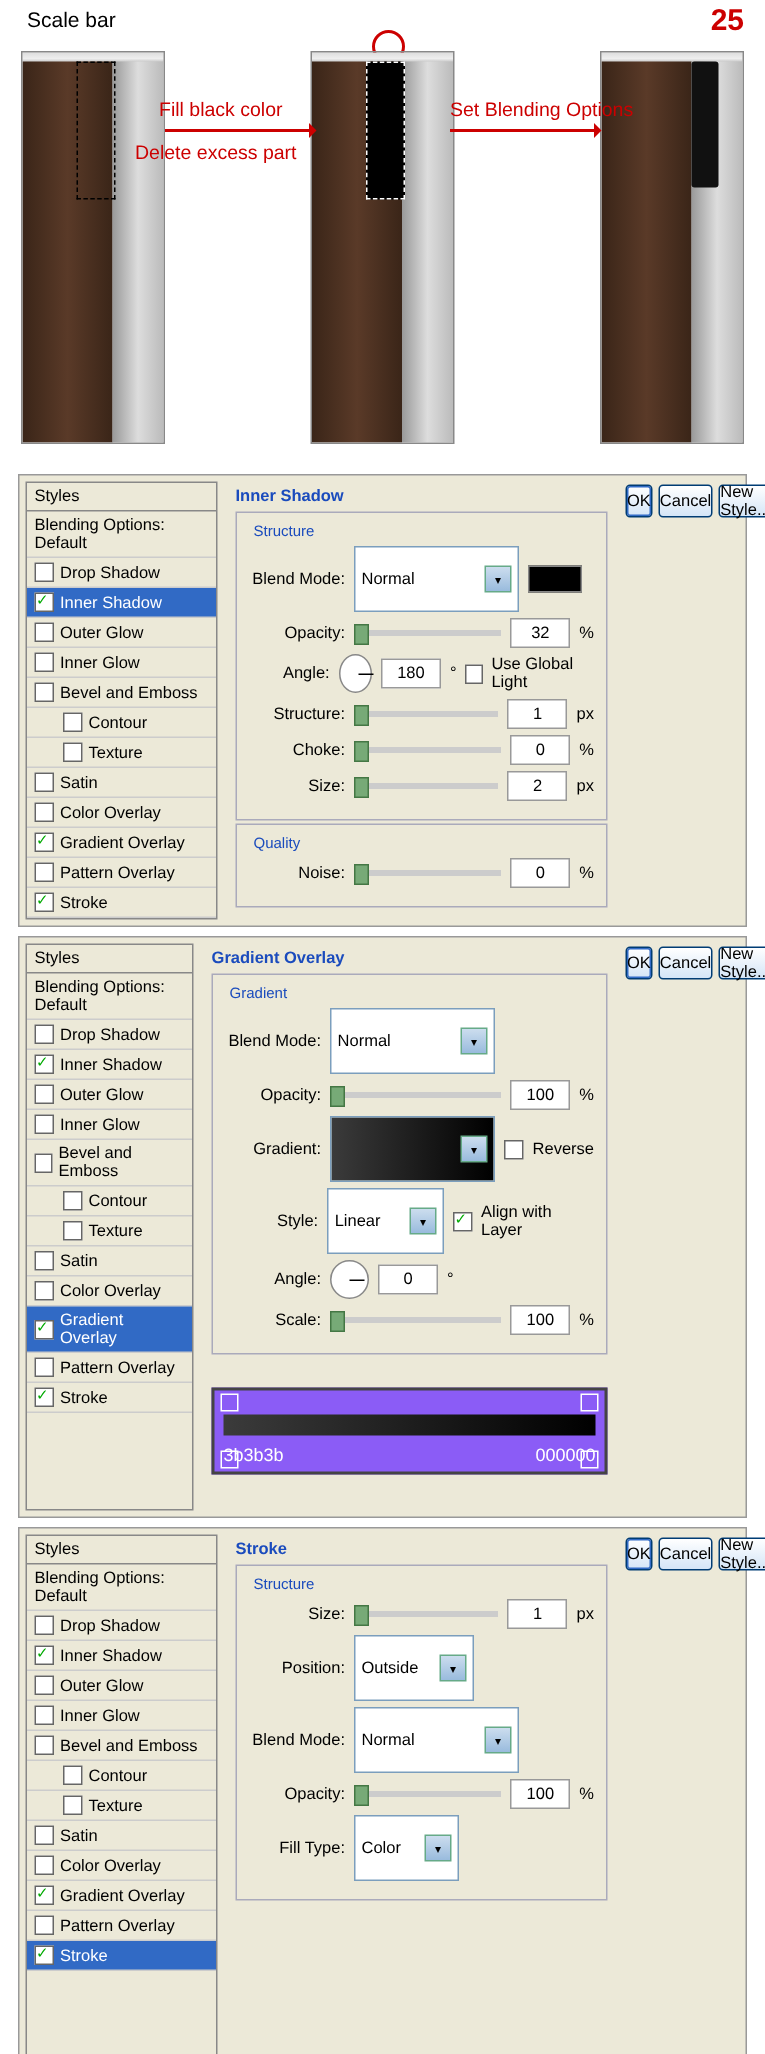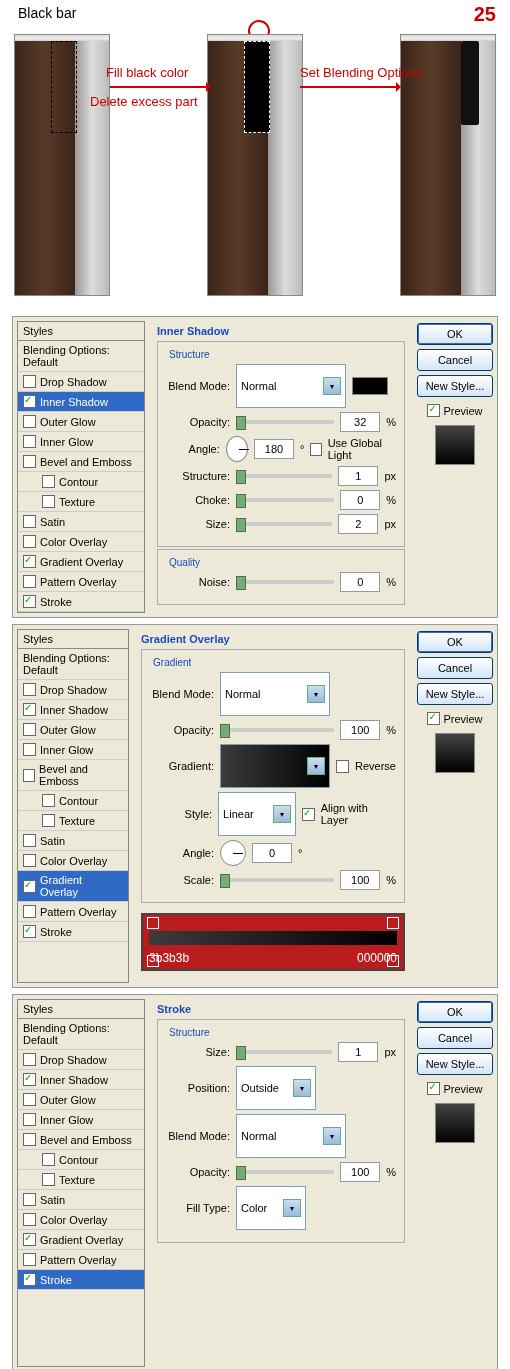--- a/index.html
+++ b/index.html
@@ -32,35 +32,35 @@
 .row{display:flex;align-items:center;gap:6px;margin:4px 0}
 .lbl{width:64px;text-align:right}
 .sel-box{border:1px solid #7b9ebd;background:#fff;height:18px;display:flex;align-items:center;padding:12px 4px;font-size:11px}
 .sel-box .ddl{margin-left:auto;width:16px;height:16px;background:linear-gradient(#cde,#9bd);border:1px solid #6a8;display:flex;align-items:center;justify-content:center;font-size:8px}
 .num{width:34px;height:16px;border:1px solid #999;background:#fff;text-align:center;font-size:11px}
 .slider{flex:1;height:4px;background:#ccc;position:relative}
 .slider:before{content:"";position:absolute;width:8px;height:12px;background:#7a7;top:-4px;border:1px solid #474}
 .angle{width:24px;height:24px;border:1px solid #888;border-radius:50%;background:#fff;position:relative}
 .angle:after{content:"";position:absolute;width:10px;height:1px;background:#000;left:12px;top:12px}
 .sw{width:34px;height:16px;border:1px solid #888;background:#000}
-.right{width:76px;display:flex;flex-direction:column;gap:4px;align-items:center;padding-top:2px}
+.right{width:76px;display:flex;flex-direction:row;gap:4px;padding-top:2px}
 .btn{width:74px;height:20px;border:1px solid #003c74;background:linear-gradient(#fff,#d4e5f7);border-radius:3px;font-size:11px;display:flex;align-items:center;justify-content:center}
 .btn.ok{font-weight:normal;box-shadow:0 0 0 1px #316ac5 inset}
 .prev{display:flex;align-items:center;gap:3px;margin-top:3px}
 .prev-sw{width:38px;height:38px;background:linear-gradient(#444,#000);border:1px solid #888;margin-top:4px}
 .contour-sw{width:22px;height:22px;border:1px solid #888;background:linear-gradient(135deg,#fff 50%,#888 50%)}
-.grad-disp{border:2px solid #444;background:#b91c1c;color:#fff;margin:10px 0;padding:10px 6px 4px;position:relative;font-size:12px}
+.grad-disp{border:2px solid #444;background:#8b5cf6;color:#fff;margin:22px 0;padding:10px 6px 4px;position:relative;font-size:12px}
 .grad-bar{height:14px;background:linear-gradient(90deg,#3b3b3b,#000);margin:6px 0}
 .stop{width:10px;height:10px;border:1px solid #fff;position:absolute}
 </style>
 </head>
 <body>
 
 <div class="topsec">
-  <div class="title-bar">Black bar</div>
+  <div class="title-bar">Scale bar</div>
   <div class="step-num">25</div>
   <div class="redcirc"></div>
   <div class="thumbs">
     <div class="thumb">
         <div class="sel"></div>
       </div>
     <div class="thumb">
         <div class="sel blackfill"></div>
       </div>
     <div class="thumb">

